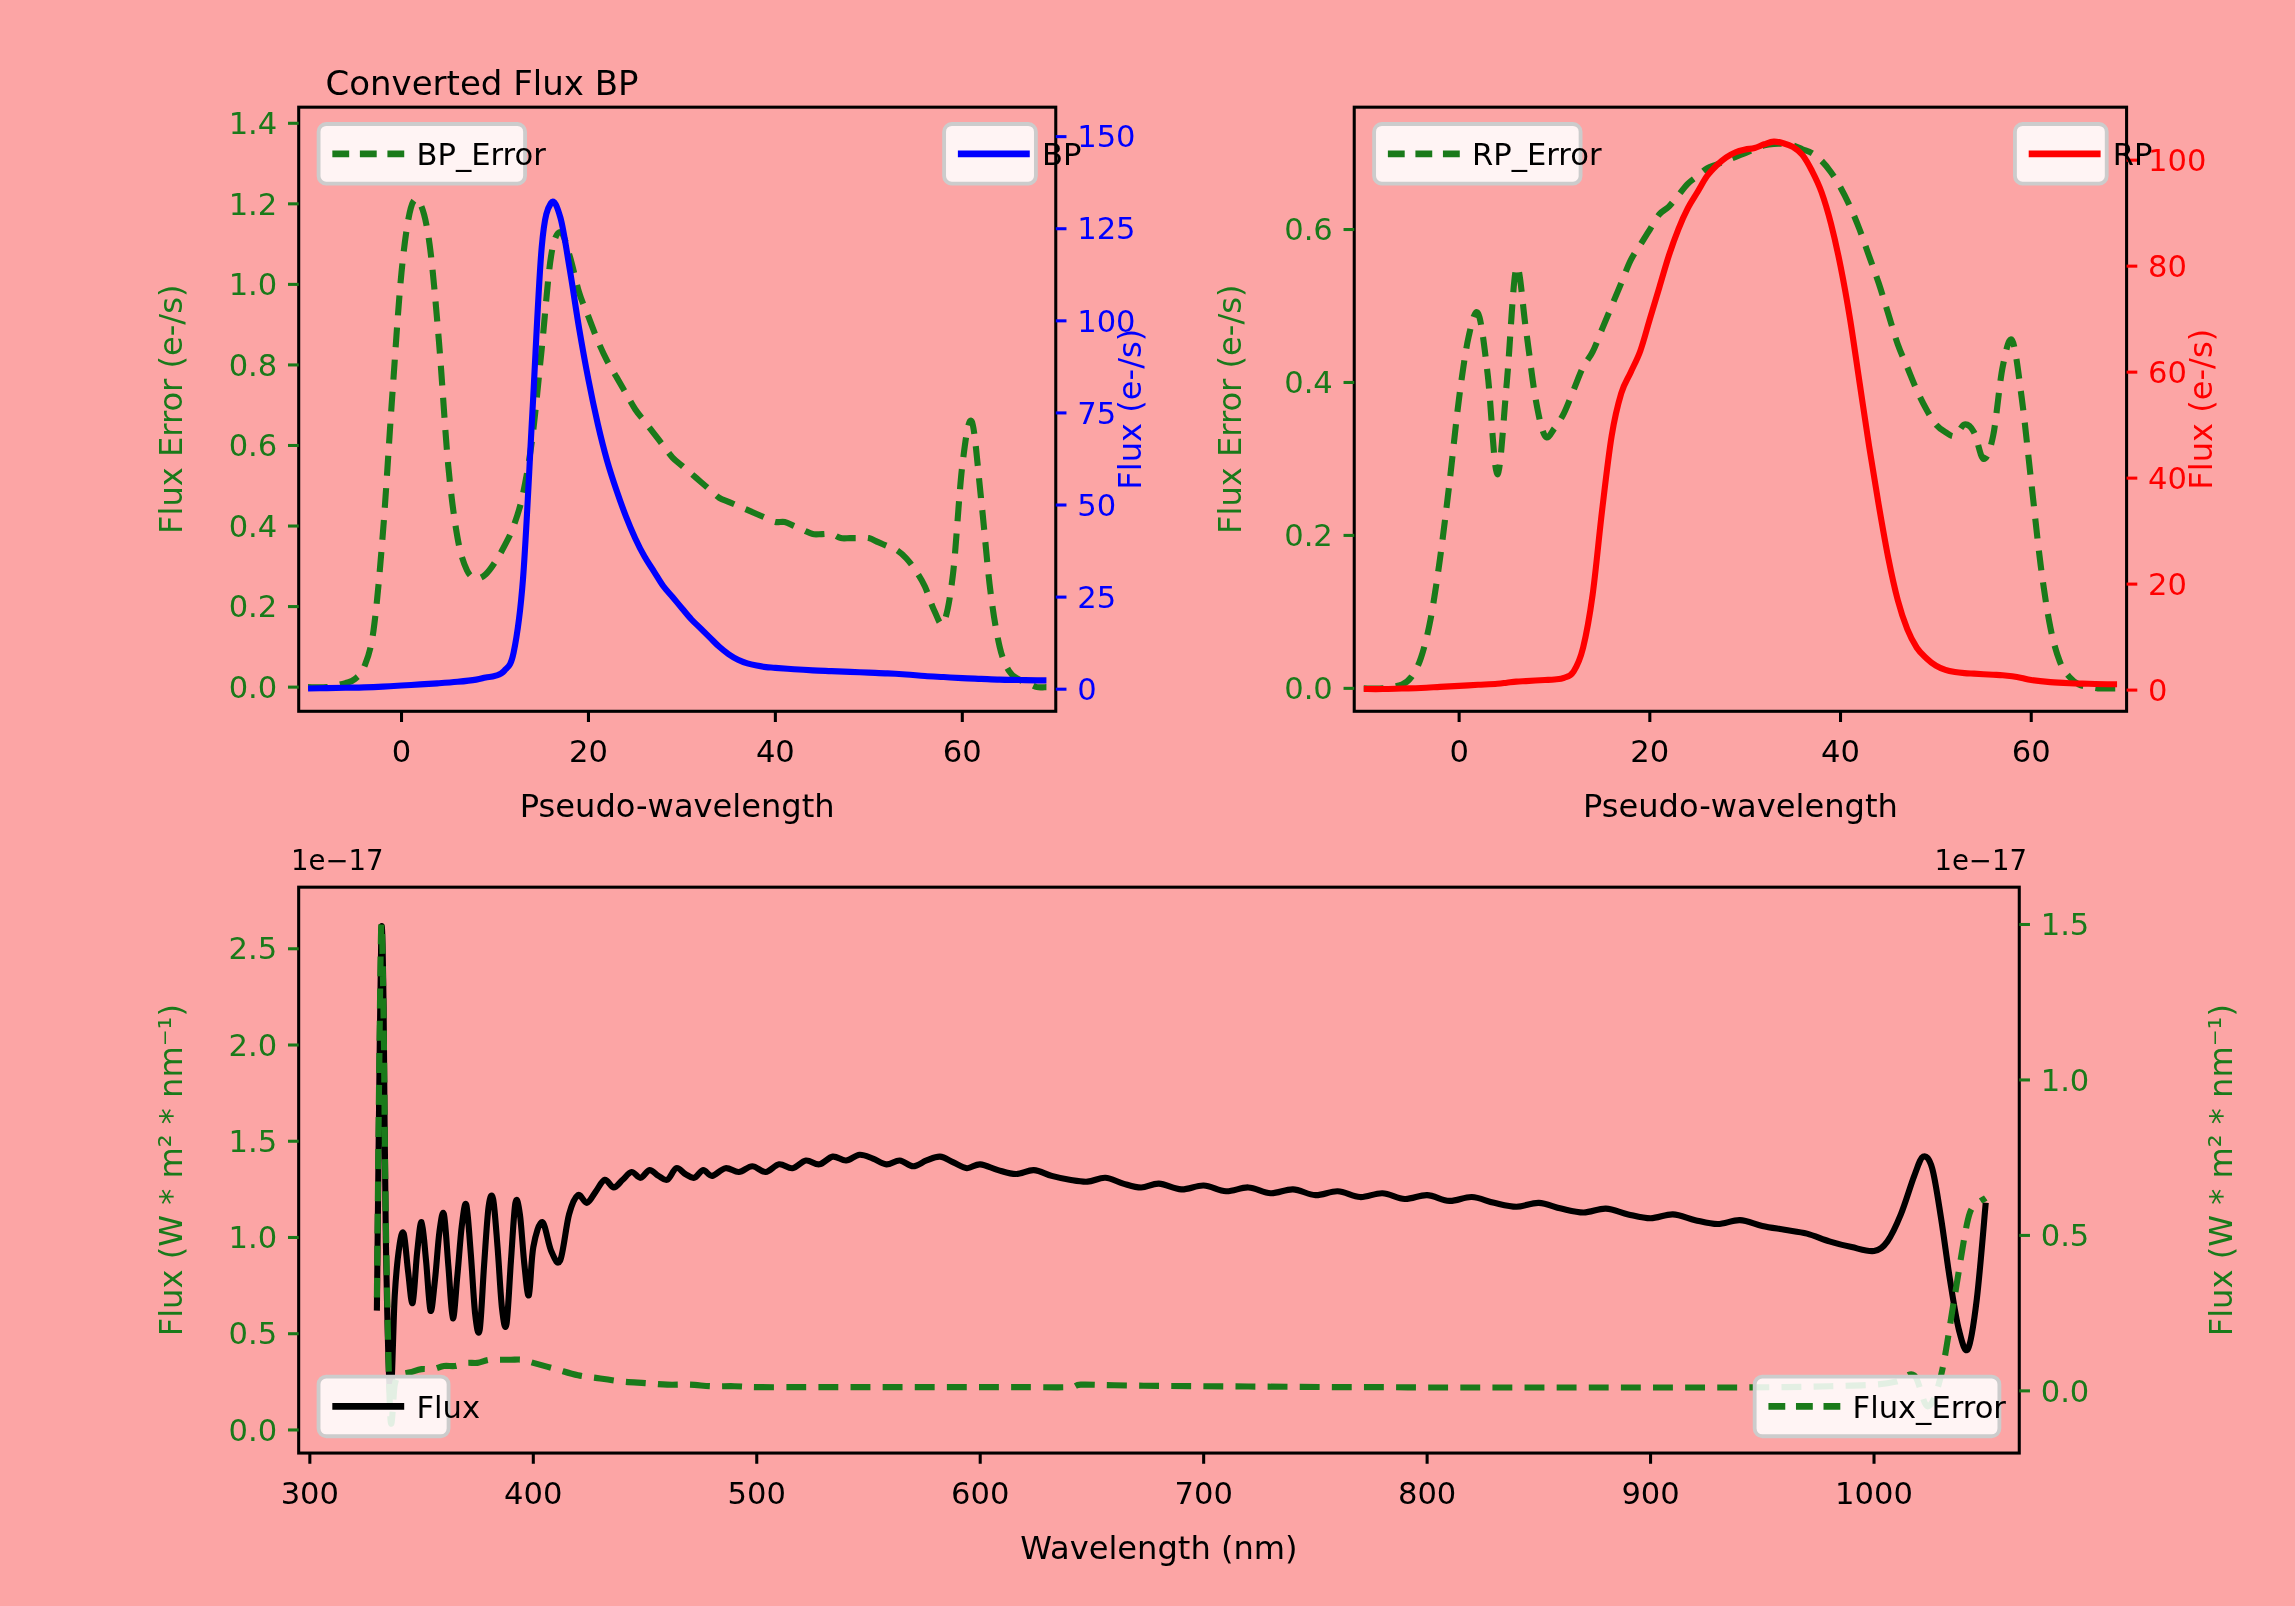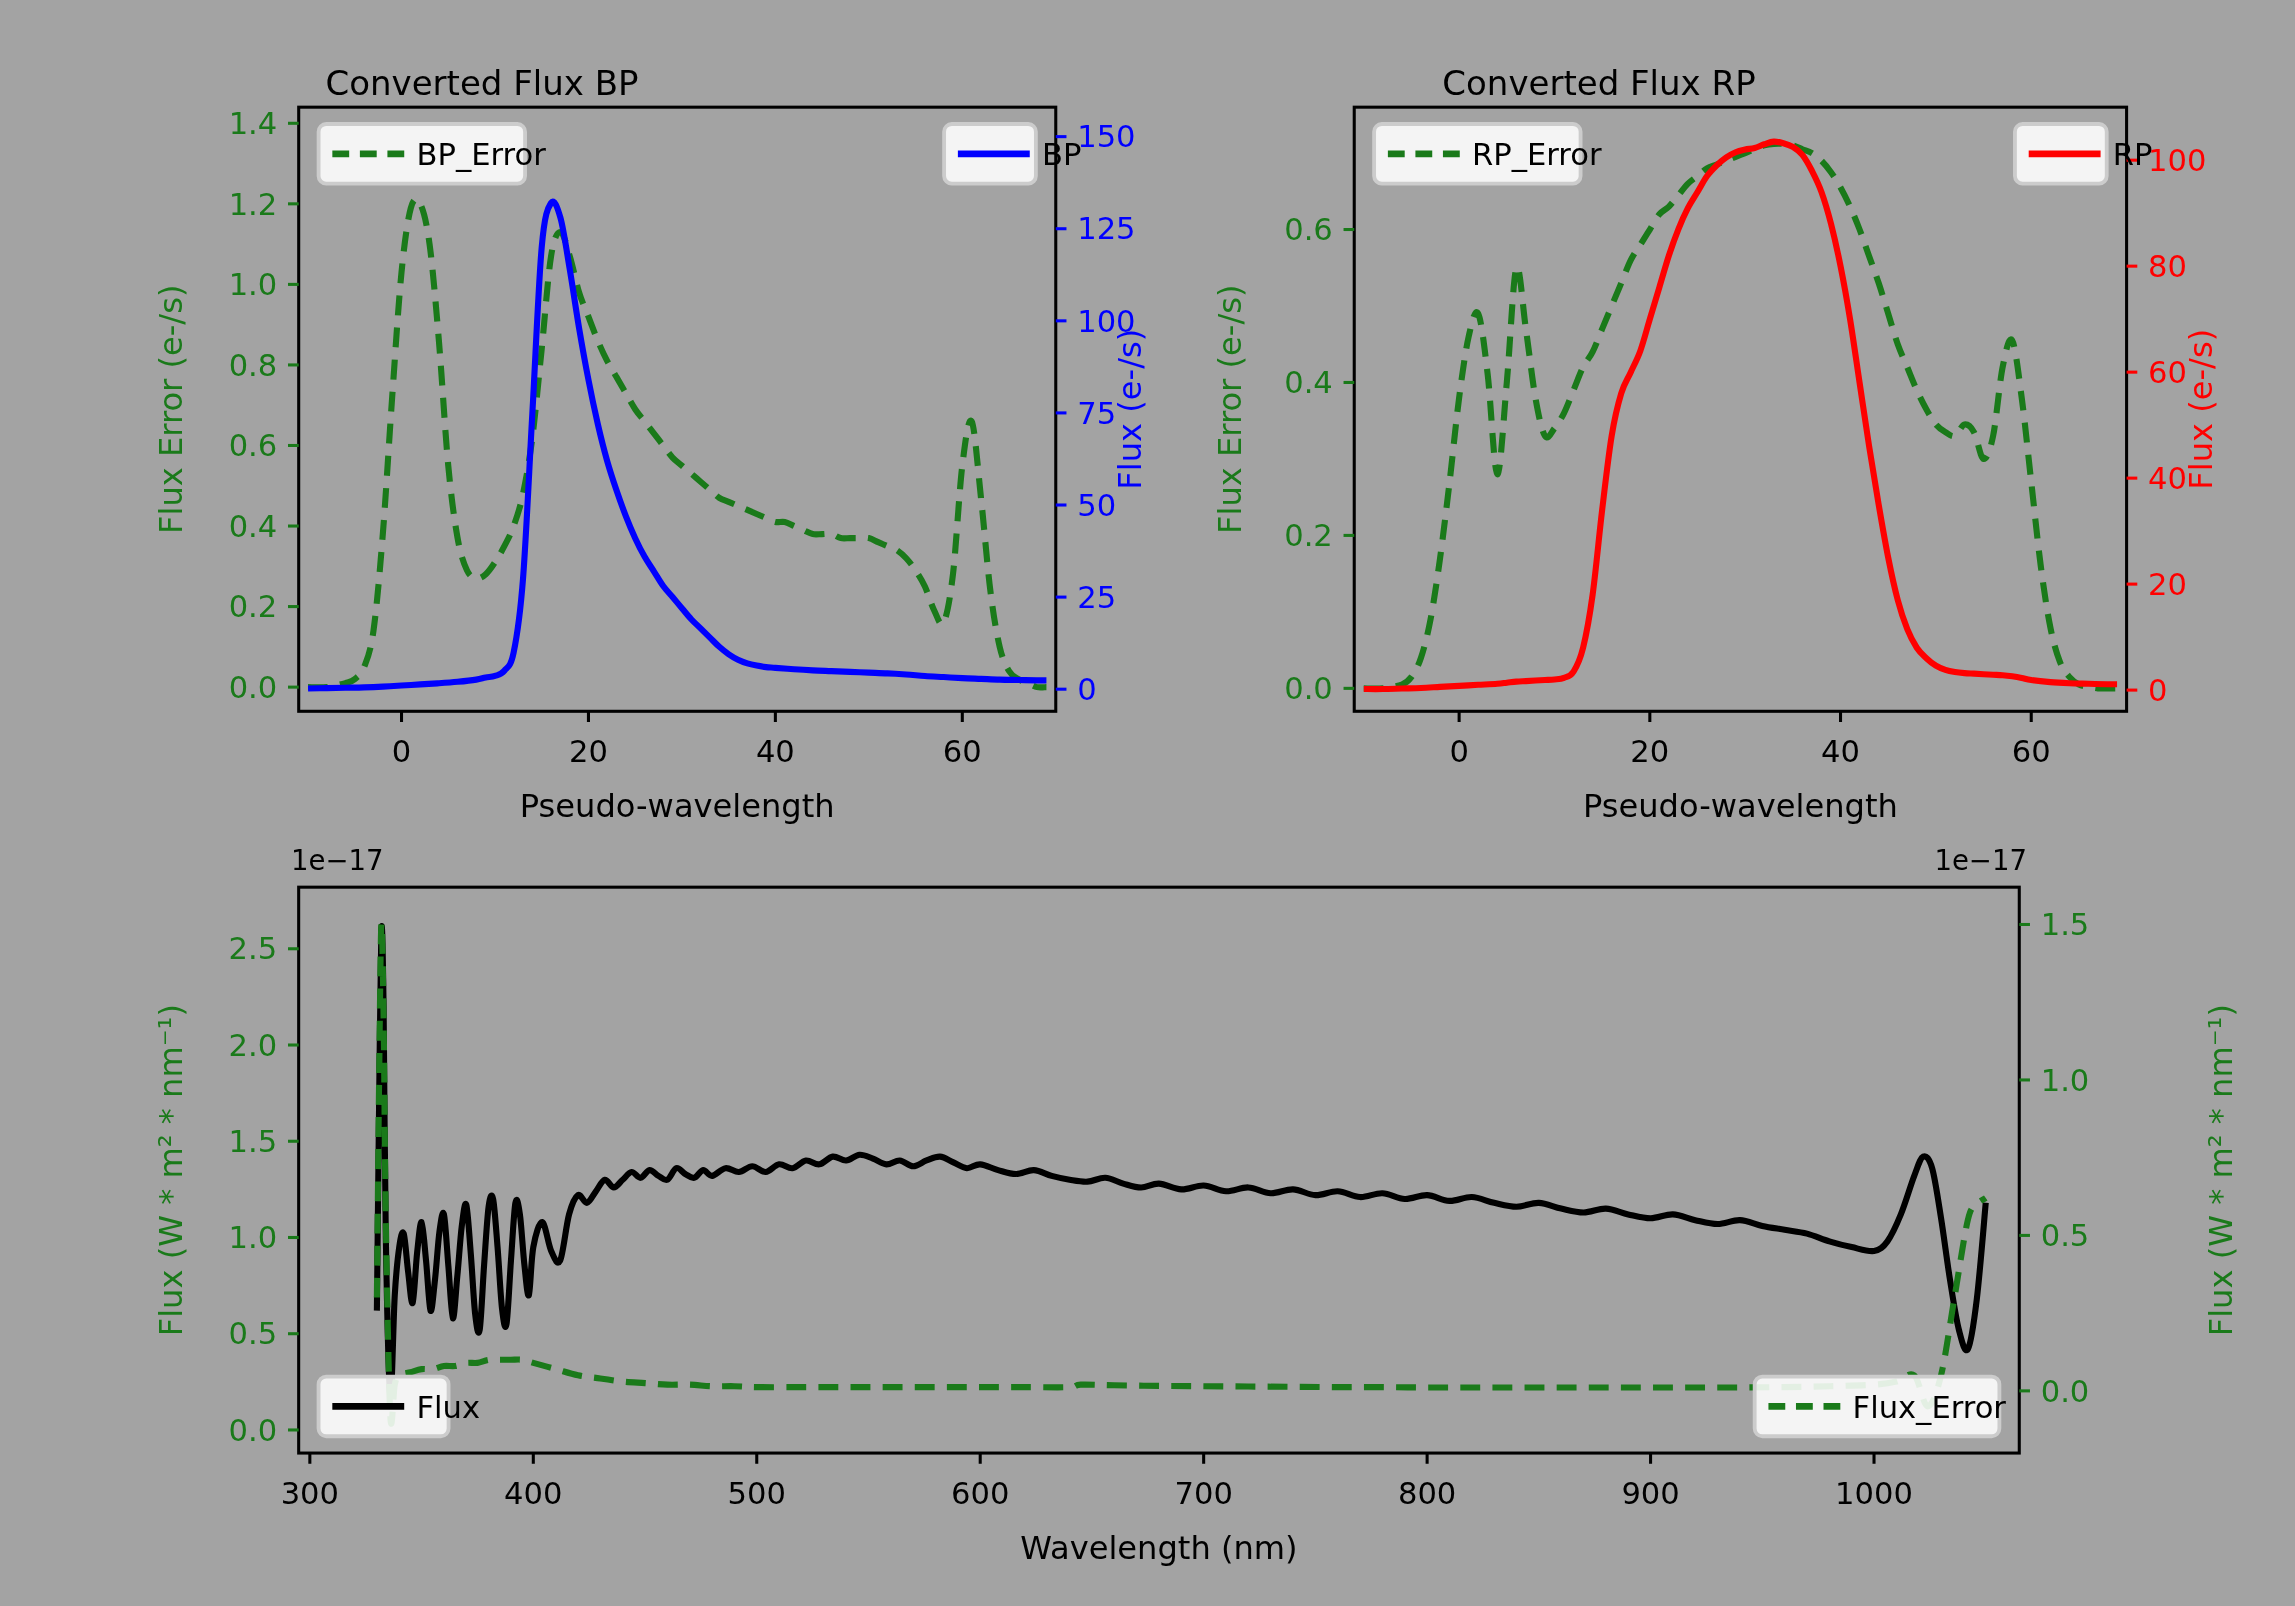--- a/index.html
+++ b/index.html
@@ -1,17 +1,17 @@
 <!DOCTYPE html>
 <html style="font-size:12.2px"><head>
 <meta charset="utf-8">
 <style>
   html,body{margin:0;padding:0;background:#ffffff;}
   body{width:2295px;height:1607px;font-family:"DejaVu Sans",sans-serif;overflow:hidden;}
-  #figure{position:relative;width:2295px;height:1607px;background:#a3a3a3;}
+  #figure{position:relative;width:2295px;height:1607px;background:#fca5a5;}
   .panel{position:absolute;}
   .panel-title{
     position:absolute;text-align:center;width:100%;
     font-size:34px;color:#000000;font-family:"DejaVu Sans",sans-serif;
   }
   svg{display:block;overflow:visible;}
   text{font-family:"DejaVu Sans",sans-serif;}
   .tick-lbl{font-size:40px;}
   .axis-lbl{font-size:42px;}
   .offset-lbl{font-size:36px;fill:#000000;}
@@ -85,21 +85,20 @@
           <g>
             <rect x="1234" y="102" width="120" height="78" rx="10" ry="10" fill="#ffffff" fill-opacity="0.88" stroke="#cccccc" stroke-width="5"></rect>
             <line x1="1252" y1="141" x2="1346" y2="141" stroke="#0000ff" stroke-width="9" stroke-linecap="butt"></line>
             <text x="1362" y="156" text-anchor="start" fill="#000000" class="legend-lbl">BP</text>
           </g>
         </g>
       </svg>
   </div>
 
   <div class="panel" id="panel-rp" style="left:1117px;top:46px;width:1178px;height:780px;">
-    <div class="panel-title" style="top:17px;left:-92px;width:1148px;">Converted Flux RP</div>
     <svg id="svg-rp" width="1178" height="780" viewBox="0 0 1540 1020">
         <g>
           <defs>
             <clipPath id="svg-rp-clip">
               <rect x="310" y="80" width="1010" height="790"></rect>
             </clipPath>
           </defs>
           <g clip-path="url(#svg-rp-clip)">
             <path d="M 322.47 840.00 C 326.63 840.00, 339.09 840.83, 347.41 840.00 C 355.72 839.17, 366.11 837.50, 372.35 835.00 C 378.58 832.50, 380.66 830.83, 384.81 825.00 C 388.97 819.17, 393.13 812.50, 397.28 800.00 C 401.44 787.50, 405.60 771.67, 409.75 750.00 C 413.91 728.33, 418.07 700.00, 422.22 670.00 C 426.38 640.00, 430.53 605.00, 434.69 570.00 C 438.85 535.00, 443.00 491.67, 447.16 460.00 C 451.32 428.33, 455.47 398.33, 459.63 380.00 C 463.79 361.67, 467.94 341.67, 472.10 350.00 C 476.26 358.33, 480.41 395.00, 484.57 430.00 C 488.72 465.00, 492.88 558.33, 497.04 560.00 C 501.19 561.67, 505.35 485.00, 509.51 440.00 C 513.66 395.00, 517.82 301.67, 521.98 290.00 C 526.13 278.33, 530.29 341.67, 534.44 370.00 C 538.60 398.33, 542.76 436.67, 546.91 460.00 C 551.07 483.33, 555.23 503.33, 559.38 510.00 C 563.54 516.67, 567.70 505.00, 571.85 500.00 C 576.01 495.00, 580.16 488.33, 584.32 480.00 C 588.48 471.67, 592.63 460.00, 596.79 450.00 C 600.95 440.00, 605.10 428.33, 609.26 420.00 C 613.42 411.67, 617.57 408.33, 621.73 400.00 C 625.88 391.67, 630.04 380.00, 634.20 370.00 C 638.35 360.00, 642.51 350.00, 646.67 340.00 C 650.82 330.00, 654.98 320.00, 659.14 310.00 C 663.29 300.00, 667.45 288.33, 671.60 280.00 C 675.76 271.67, 679.92 266.67, 684.07 260.00 C 688.23 253.33, 692.39 246.67, 696.54 240.00 C 700.70 233.33, 704.86 225.00, 709.01 220.00 C 713.17 215.00, 717.33 214.17, 721.48 210.00 C 725.64 205.83, 729.79 200.00, 733.95 195.00 C 738.11 190.00, 742.26 184.17, 746.42 180.00 C 750.58 175.83, 754.73 173.33, 758.89 170.00 C 763.05 166.67, 767.20 162.50, 771.36 160.00 C 775.51 157.50, 779.67 156.67, 783.83 155.00 C 787.98 153.33, 792.14 151.67, 796.30 150.00 C 800.45 148.33, 804.61 146.67, 808.77 145.00 C 812.92 143.33, 817.08 141.67, 821.23 140.00 C 825.39 138.33, 829.55 136.67, 833.70 135.00 C 837.86 133.33, 842.02 131.17, 846.17 130.00 C 850.33 128.83, 854.49 128.33, 858.64 128.00 C 862.80 127.67, 866.95 127.67, 871.11 128.00 C 875.27 128.33, 879.42 128.83, 883.58 130.00 C 887.74 131.17, 891.89 133.33, 896.05 135.00 C 900.21 136.67, 904.36 137.50, 908.52 140.00 C 912.67 142.50, 916.83 145.83, 920.99 150.00 C 925.14 154.17, 929.30 159.17, 933.46 165.00 C 937.61 170.83, 941.77 177.50, 945.93 185.00 C 950.08 192.50, 954.24 200.83, 958.40 210.00 C 962.55 219.17, 966.71 229.17, 970.86 240.00 C 975.02 250.83, 979.18 263.33, 983.33 275.00 C 987.49 286.67, 991.65 297.50, 995.80 310.00 C 999.96 322.50, 1004.12 336.67, 1008.27 350.00 C 1012.43 363.33, 1016.58 378.33, 1020.74 390.00 C 1024.90 401.67, 1029.05 410.00, 1033.21 420.00 C 1037.37 430.00, 1041.52 440.83, 1045.68 450.00 C 1049.84 459.17, 1053.99 467.50, 1058.15 475.00 C 1062.30 482.50, 1066.46 490.00, 1070.62 495.00 C 1074.77 500.00, 1078.93 502.50, 1083.09 505.00 C 1087.24 507.50, 1091.40 511.67, 1095.56 510.00 C 1099.71 508.33, 1103.87 495.83, 1108.02 495.00 C 1112.18 494.17, 1116.34 497.50, 1120.49 505.00 C 1124.65 512.50, 1128.81 539.17, 1132.96 540.00 C 1137.12 540.83, 1141.28 530.00, 1145.43 510.00 C 1149.59 490.00, 1153.74 440.83, 1157.90 420.00 C 1162.06 399.17, 1166.21 378.33, 1170.37 385.00 C 1174.53 391.67, 1178.68 429.17, 1182.84 460.00 C 1187.00 490.83, 1191.15 533.33, 1195.31 570.00 C 1199.47 606.67, 1203.62 648.33, 1207.78 680.00 C 1211.93 711.67, 1216.09 739.17, 1220.25 760.00 C 1224.40 780.83, 1228.56 794.17, 1232.72 805.00 C 1236.87 815.83, 1241.03 820.00, 1245.19 825.00 C 1249.34 830.00, 1253.50 832.83, 1257.65 835.00 C 1261.81 837.17, 1265.97 837.17, 1270.12 838.00 C 1274.28 838.83, 1278.44 839.67, 1282.59 840.00 C 1286.75 840.33, 1290.91 840.00, 1295.06 840.00 C 1299.22 840.00, 1305.45 840.00, 1307.53 840.00" fill="none" stroke="#1a7a1a" stroke-width="8" stroke-linecap="butt" stroke-linejoin="round" stroke-dasharray="26 16"></path>
             <path d="M 322.47 840.89 C 326.63 840.89, 339.09 841.01, 347.41 840.89 C 355.72 840.78, 364.03 840.43, 372.35 840.20 C 380.66 839.97, 388.97 839.86, 397.28 839.51 C 405.60 839.16, 413.91 838.58, 422.22 838.12 C 430.53 837.66, 438.85 837.20, 447.16 836.74 C 455.47 836.27, 463.79 835.81, 472.10 835.35 C 480.41 834.89, 490.80 834.43, 497.04 833.96 C 503.27 833.50, 505.35 833.04, 509.51 832.58 C 513.66 832.12, 517.82 831.54, 521.98 831.19 C 526.13 830.85, 530.29 830.73, 534.44 830.50 C 538.60 830.27, 542.76 830.04, 546.91 829.81 C 551.07 829.58, 555.23 829.35, 559.38 829.11 C 563.54 828.88, 567.70 828.88, 571.85 828.42 C 576.01 827.96, 580.16 828.07, 584.32 826.34 C 588.48 824.61, 592.63 824.61, 596.79 818.03 C 600.95 811.44, 605.10 803.59, 609.26 786.84 C 613.42 770.10, 617.57 747.57, 621.73 717.54 C 625.88 687.51, 630.04 641.32, 634.20 606.67 C 638.35 572.02, 642.51 535.06, 646.67 509.65 C 650.82 484.24, 654.98 468.07, 659.14 454.21 C 663.29 440.35, 667.45 435.73, 671.60 426.49 C 675.76 417.25, 679.92 410.32, 684.07 398.77 C 688.23 387.22, 692.39 371.05, 696.54 357.19 C 700.70 343.33, 704.86 329.47, 709.01 315.61 C 713.17 301.75, 717.33 286.74, 721.48 274.04 C 725.64 261.33, 729.79 249.78, 733.95 239.39 C 738.11 228.99, 742.26 219.75, 746.42 211.67 C 750.58 203.58, 754.73 197.81, 758.89 190.88 C 763.05 183.95, 767.20 175.86, 771.36 170.09 C 775.51 164.31, 779.67 160.27, 783.83 156.23 C 787.98 152.19, 792.14 148.72, 796.30 145.83 C 800.45 142.95, 804.61 140.64, 808.77 138.90 C 812.92 137.17, 817.08 136.36, 821.23 135.44 C 825.39 134.51, 829.55 134.51, 833.70 133.36 C 837.86 132.20, 842.02 129.89, 846.17 128.51 C 850.33 127.12, 854.49 125.27, 858.64 125.04 C 862.80 124.81, 866.95 125.97, 871.11 127.12 C 875.27 128.28, 879.42 129.43, 883.58 131.97 C 887.74 134.51, 891.89 137.17, 896.05 142.37 C 900.21 147.57, 904.36 155.07, 908.52 163.16 C 912.67 171.24, 916.83 179.33, 920.99 190.88 C 925.14 202.43, 929.30 216.29, 933.46 232.46 C 937.61 248.63, 941.77 267.11, 945.93 287.89 C 950.08 308.68, 954.24 331.78, 958.40 357.19 C 962.55 382.60, 966.71 412.63, 970.86 440.35 C 975.02 468.07, 979.18 496.94, 983.33 523.51 C 987.49 550.07, 991.65 575.48, 995.80 599.74 C 999.96 623.99, 1004.12 648.25, 1008.27 669.04 C 1012.43 689.82, 1016.58 708.88, 1020.74 724.47 C 1024.90 740.07, 1029.05 752.19, 1033.21 762.59 C 1037.37 772.98, 1041.52 780.49, 1045.68 786.84 C 1049.84 793.19, 1053.99 796.77, 1058.15 800.70 C 1062.30 804.63, 1066.46 807.86, 1070.62 810.40 C 1074.77 812.94, 1078.93 814.56, 1083.09 815.95 C 1087.24 817.33, 1091.40 818.03, 1095.56 818.72 C 1099.71 819.41, 1103.87 819.76, 1108.02 820.11 C 1112.18 820.45, 1116.34 820.57, 1120.49 820.80 C 1124.65 821.03, 1128.81 821.26, 1132.96 821.49 C 1137.12 821.72, 1141.28 821.95, 1145.43 822.18 C 1149.59 822.42, 1153.74 822.53, 1157.90 822.88 C 1162.06 823.22, 1166.21 823.69, 1170.37 824.26 C 1174.53 824.84, 1178.68 825.53, 1182.84 826.34 C 1187.00 827.15, 1189.07 828.19, 1195.31 829.11 C 1201.54 830.04, 1211.93 831.19, 1220.25 831.89 C 1228.56 832.58, 1236.87 832.93, 1245.19 833.27 C 1253.50 833.62, 1261.81 833.73, 1270.12 833.96 C 1278.44 834.20, 1288.83 834.54, 1295.06 834.66 C 1301.30 834.77, 1305.45 834.66, 1307.53 834.66" fill="none" stroke="#ff0000" stroke-width="8" stroke-linecap="butt" stroke-linejoin="round"></path>

